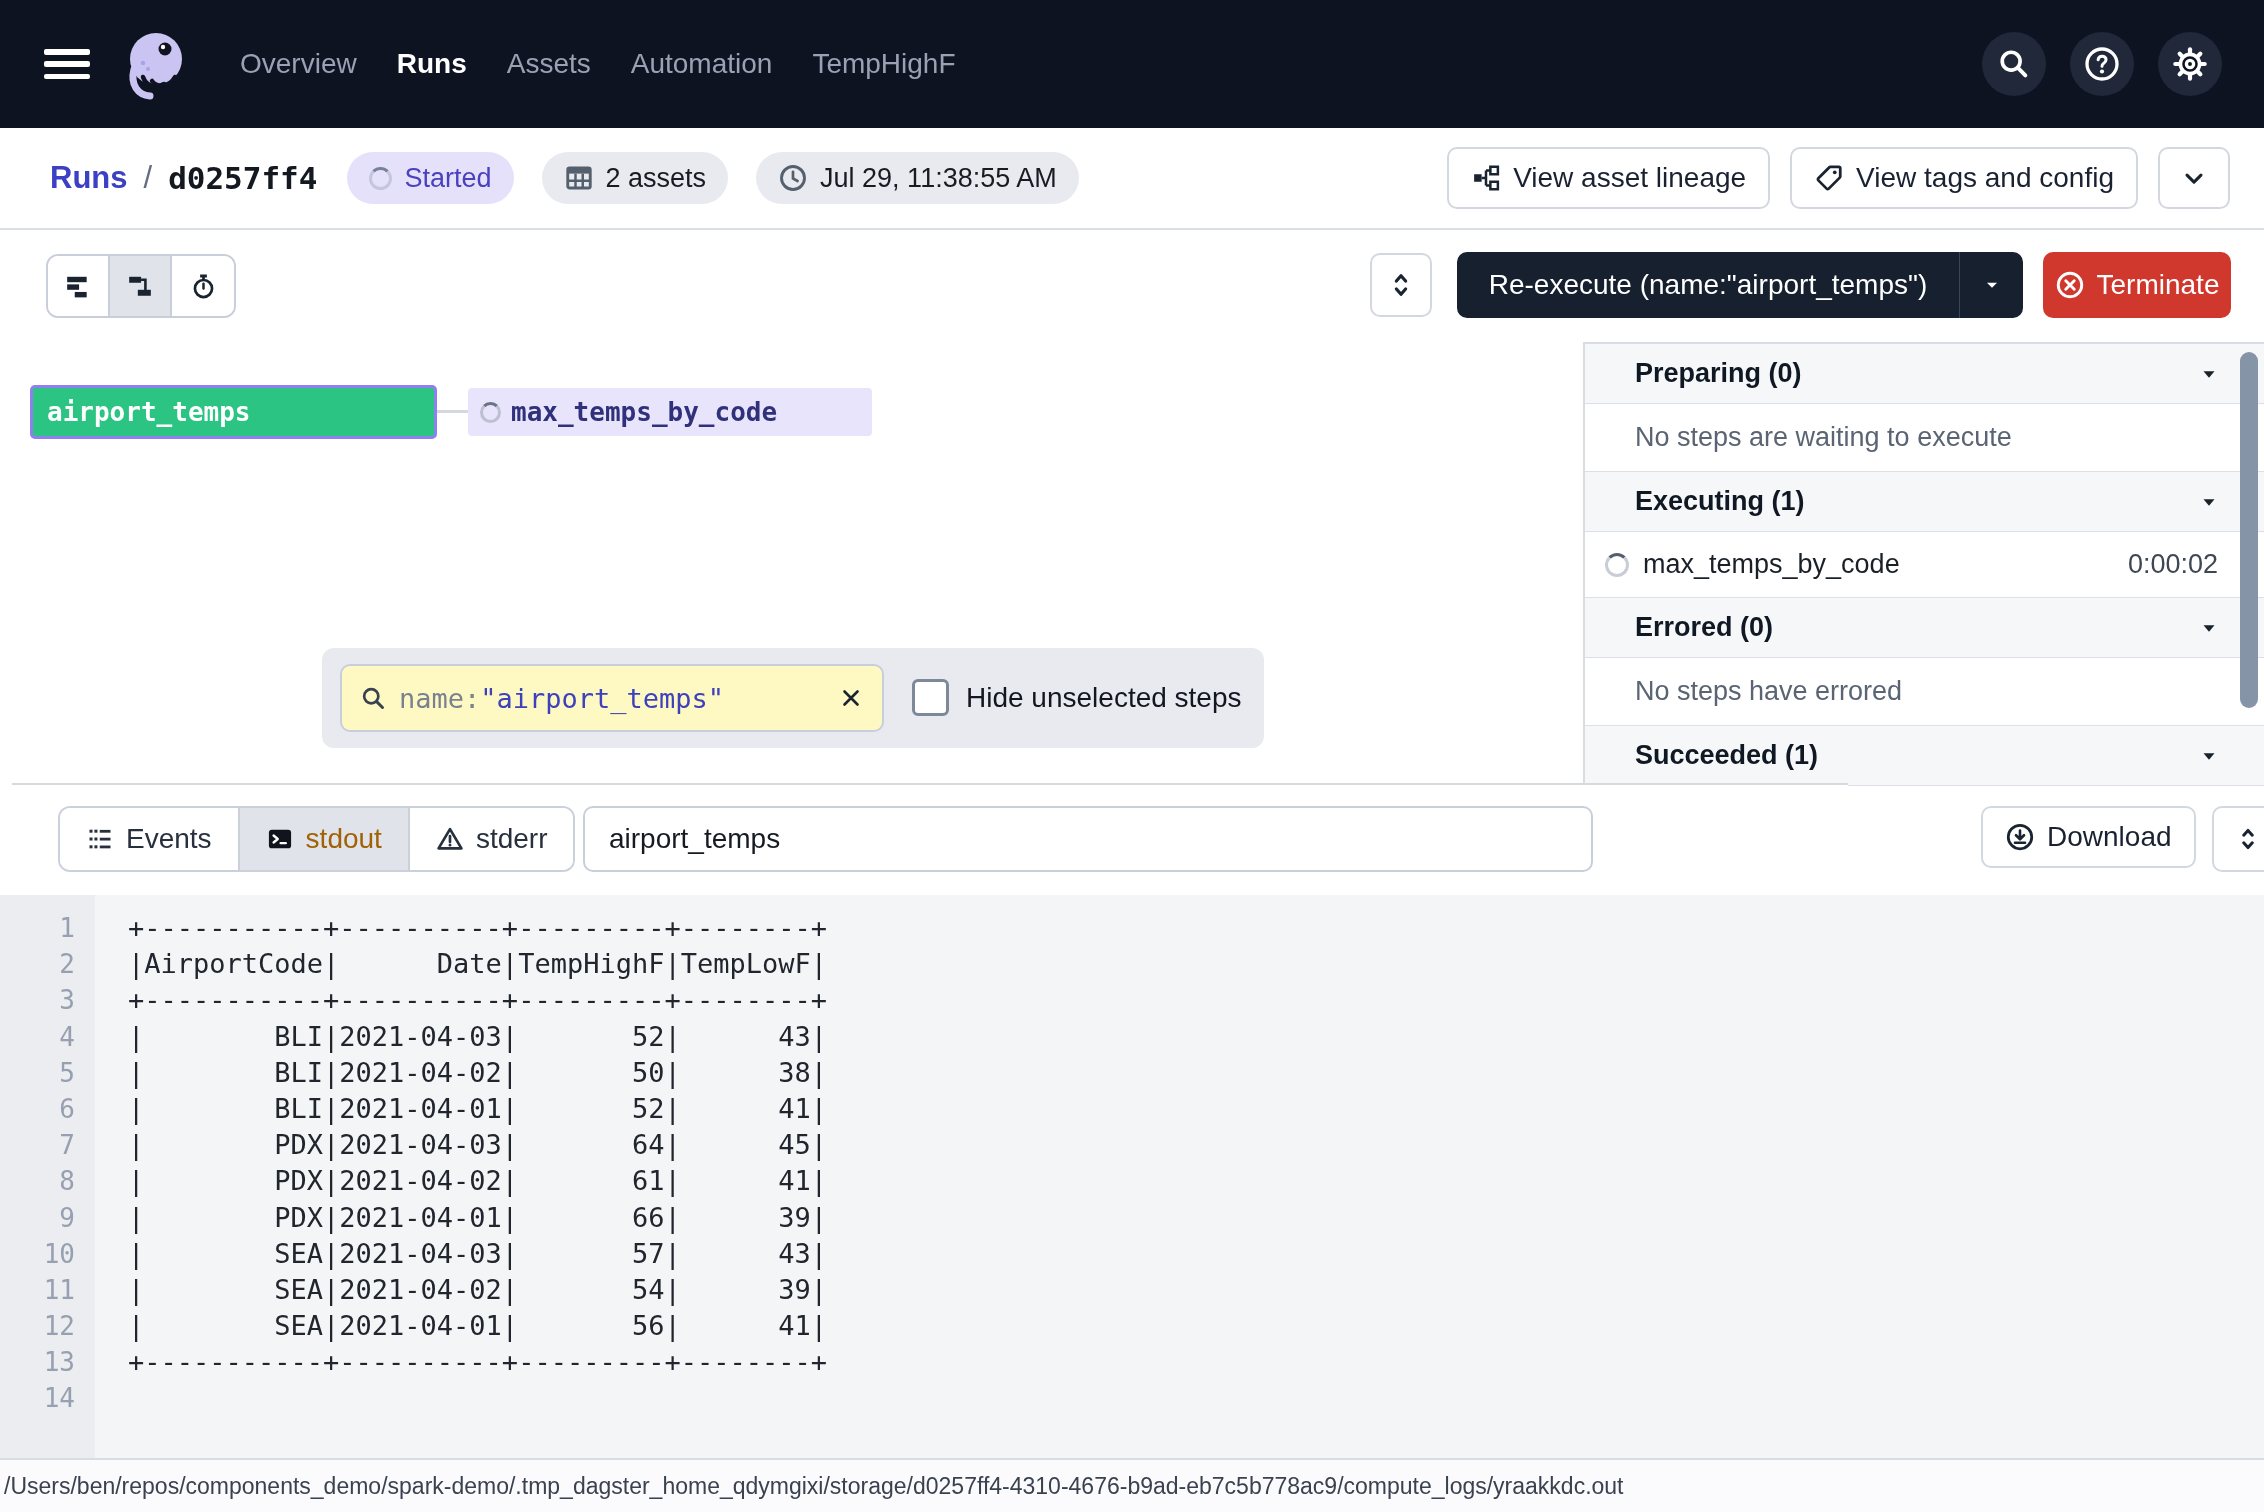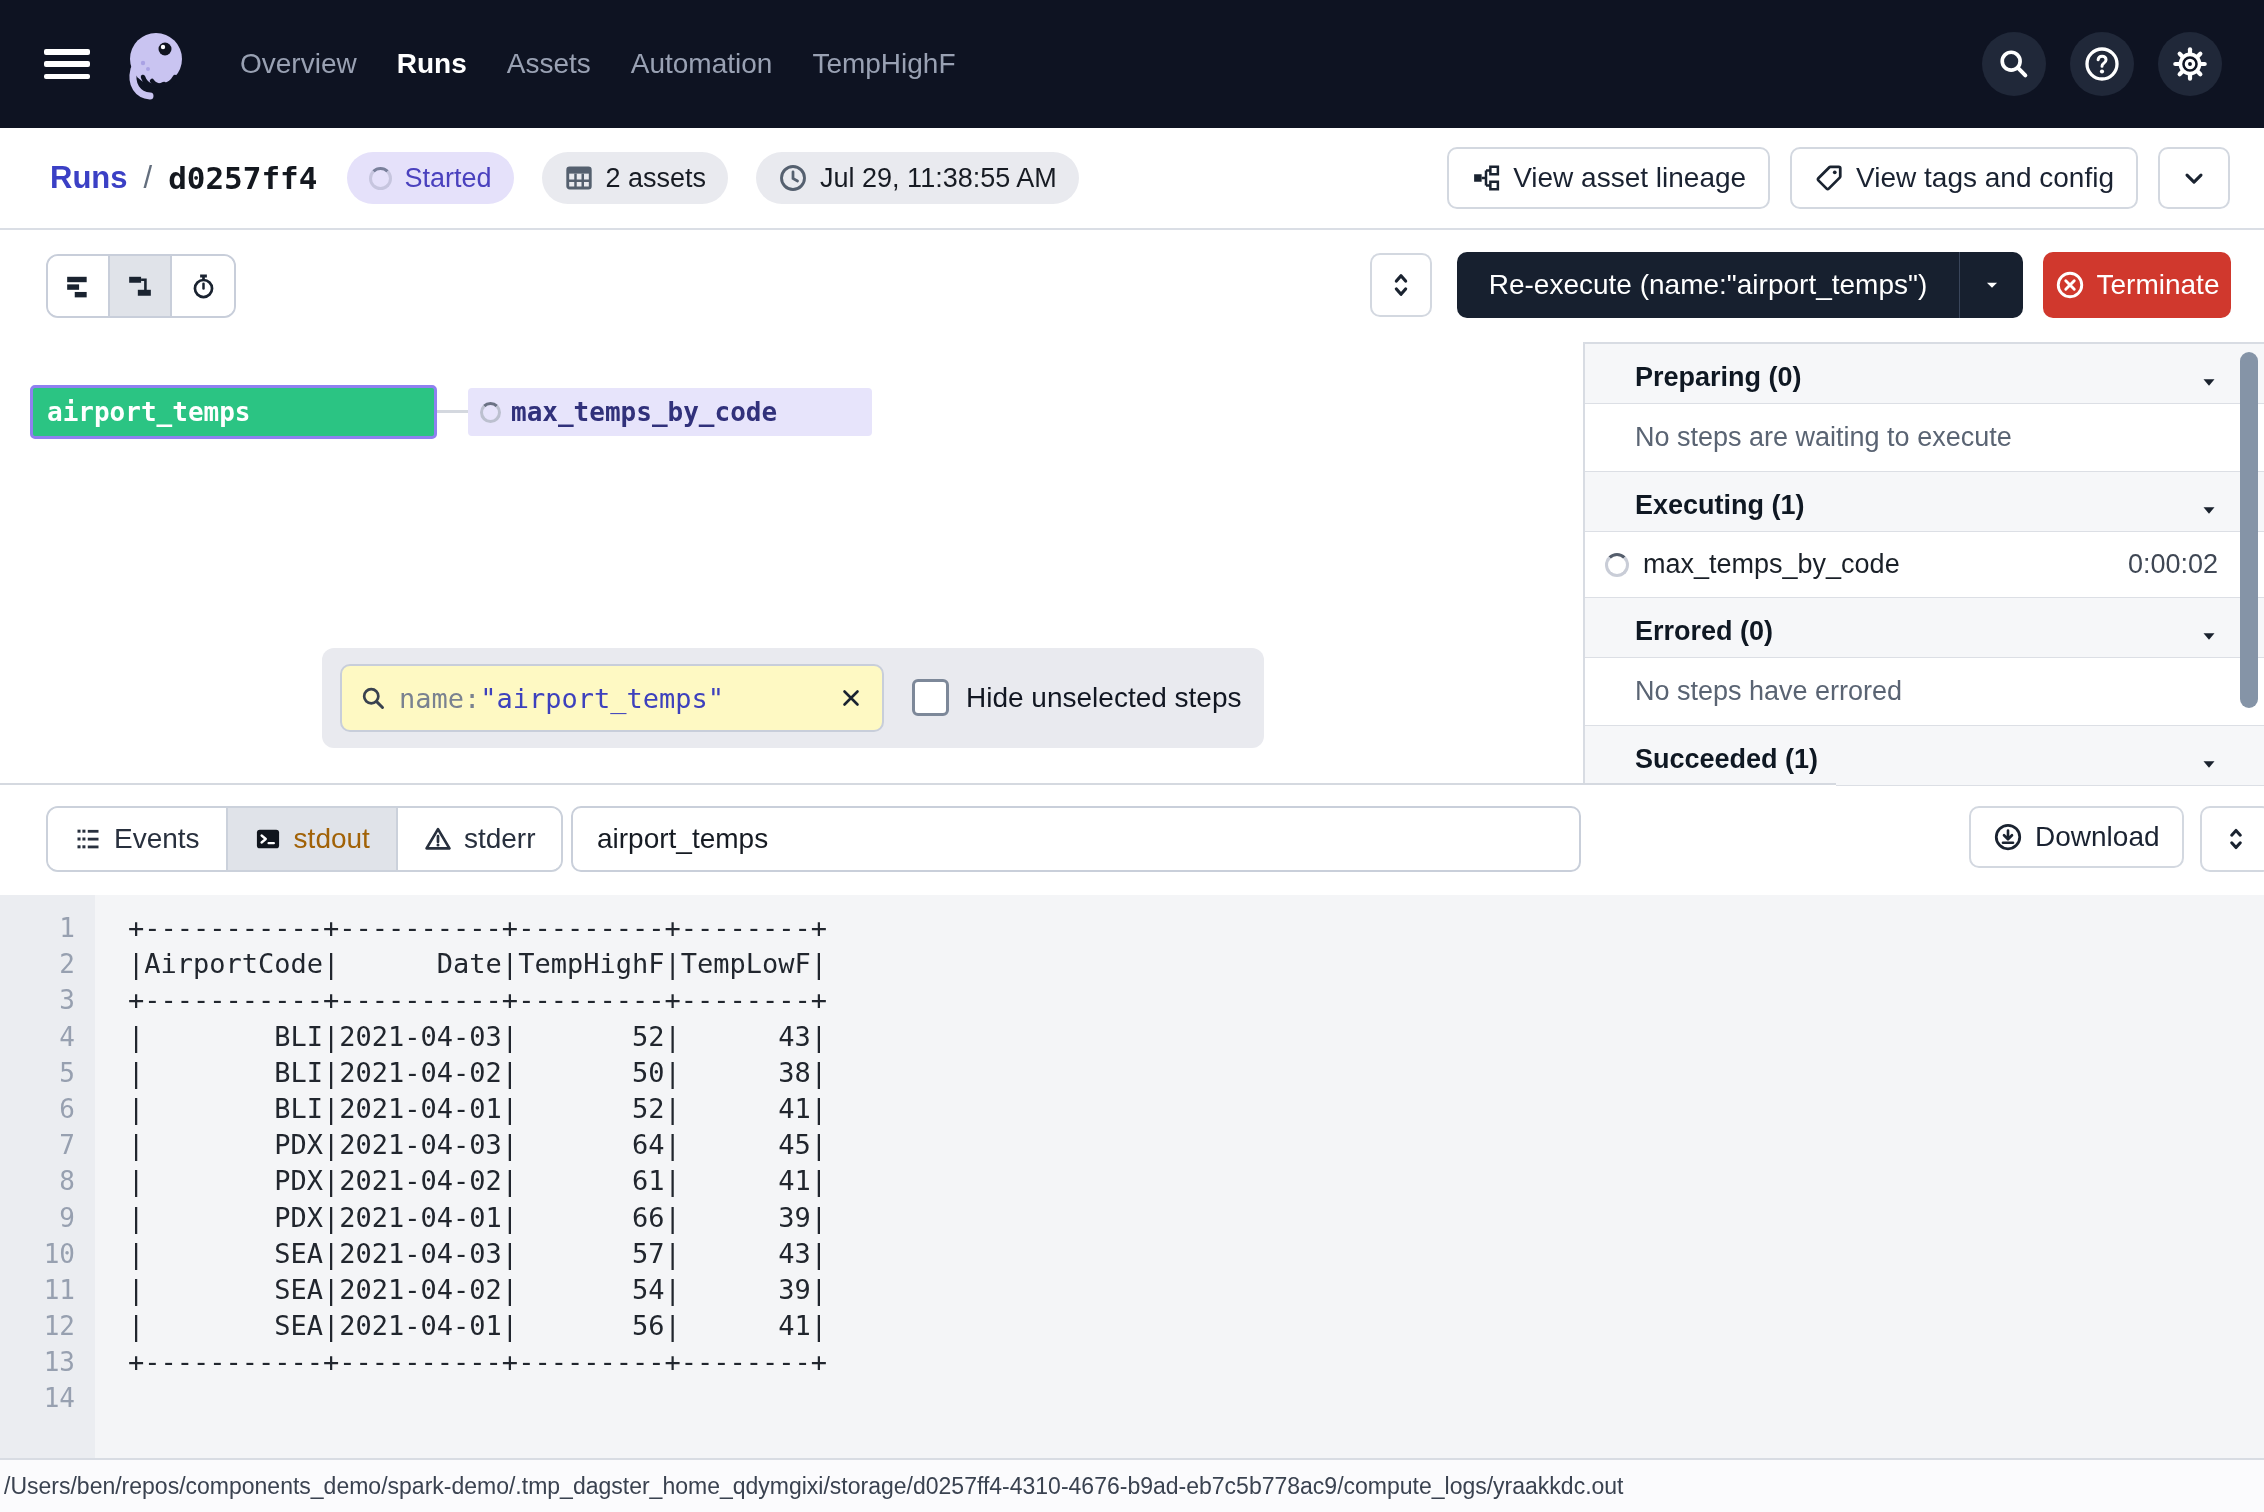--- a/index.html
+++ b/index.html
@@ -102,33 +102,33 @@
   }
   .hide-label { position:absolute; left:644px; top:0; height:100%; display:flex; align-items:center; font-size:28px; color:#121722; }
 
   
   .steps-panel {
     position:absolute; left:1583px; top:112px; width:681px; height:441px;
     border-left:2px solid #D8DCE3; border-top:2px solid #D8DCE3; background:#fff;
   }
   .sec-hdr {
     height:60px; background:#F6F7F9; border-bottom:1px solid #DCDFE5;
-    display:flex; align-items:flex-end; padding:0 44px 10px 50px; cursor:pointer;
+    display:flex; align-items:center; padding:0 44px 0 50px; cursor:pointer;
   }
   .sec-hdr .t { font-size:27px; font-weight:700; color:#0F1823; }
   .sec-hdr .chev { margin-left:auto; display:flex; }
   .sec-empty { height:68px; border-bottom:1px solid #DCDFE5; display:flex; align-items:center; padding-left:50px; font-size:27px; color:#5A6473; background:#fff; }
   .sec-step { height:66px; border-bottom:1px solid #DCDFE5; display:flex; align-items:center; padding:0 46px 0 20px; background:#fff; }
   .sec-step .nm { font-size:27px; color:#1A2028; margin-left:14px; }
   .sec-step .tm { margin-left:auto; font-size:27px; color:#3F4754; }
   .spin-row { width:24px; height:24px; border:3.5px solid #C9CDD7; border-top-color:#555E6C; }
   .panel-scrollbar { position:absolute; right:6px; top:8px; width:18px; height:356px; background:#8594A7; border-radius:9px; cursor:grab; }
 
   
-  .bottom-toolbar { position:absolute; top:783px; left:0; width:1836px; height:112px; background:#fff; border-top:2px solid #D5D9E0; }
+  .bottom-toolbar { position:absolute; top:783px; left:12px; width:1836px; height:112px; background:#fff; border-top:2px solid #D5D9E0; }
   .tab-group { position:absolute; left:46px; top:21px; height:66px; display:flex; border:2px solid #CBD1DB; border-radius:12px; overflow:hidden; background:#fff; }
   .tab { display:flex; align-items:center; justify-content:center; gap:12px; font-size:28px; color:#28303E; padding:0 26px; cursor:pointer; background:#fff; }
   .tab.selected { background:#E0E3E9; border-left:2px solid #CBD1DB; border-right:2px solid #CBD1DB; color:#a16207; }
   .log-filter {
     position:absolute; left:571px; top:21px; width:1010px; height:66px;
     border:2px solid #C9CFDA; border-radius:10px; background:#fff;
     font-size:28px; color:#161B23; padding:0 24px; font-family:"Liberation Sans", sans-serif; outline:none;
   }
   .download-btn { position:absolute; left:1969px; top:21px; }
   .expand-log-btn { position:absolute; left:2200px; top:21px; width:58px; height:66px; }

